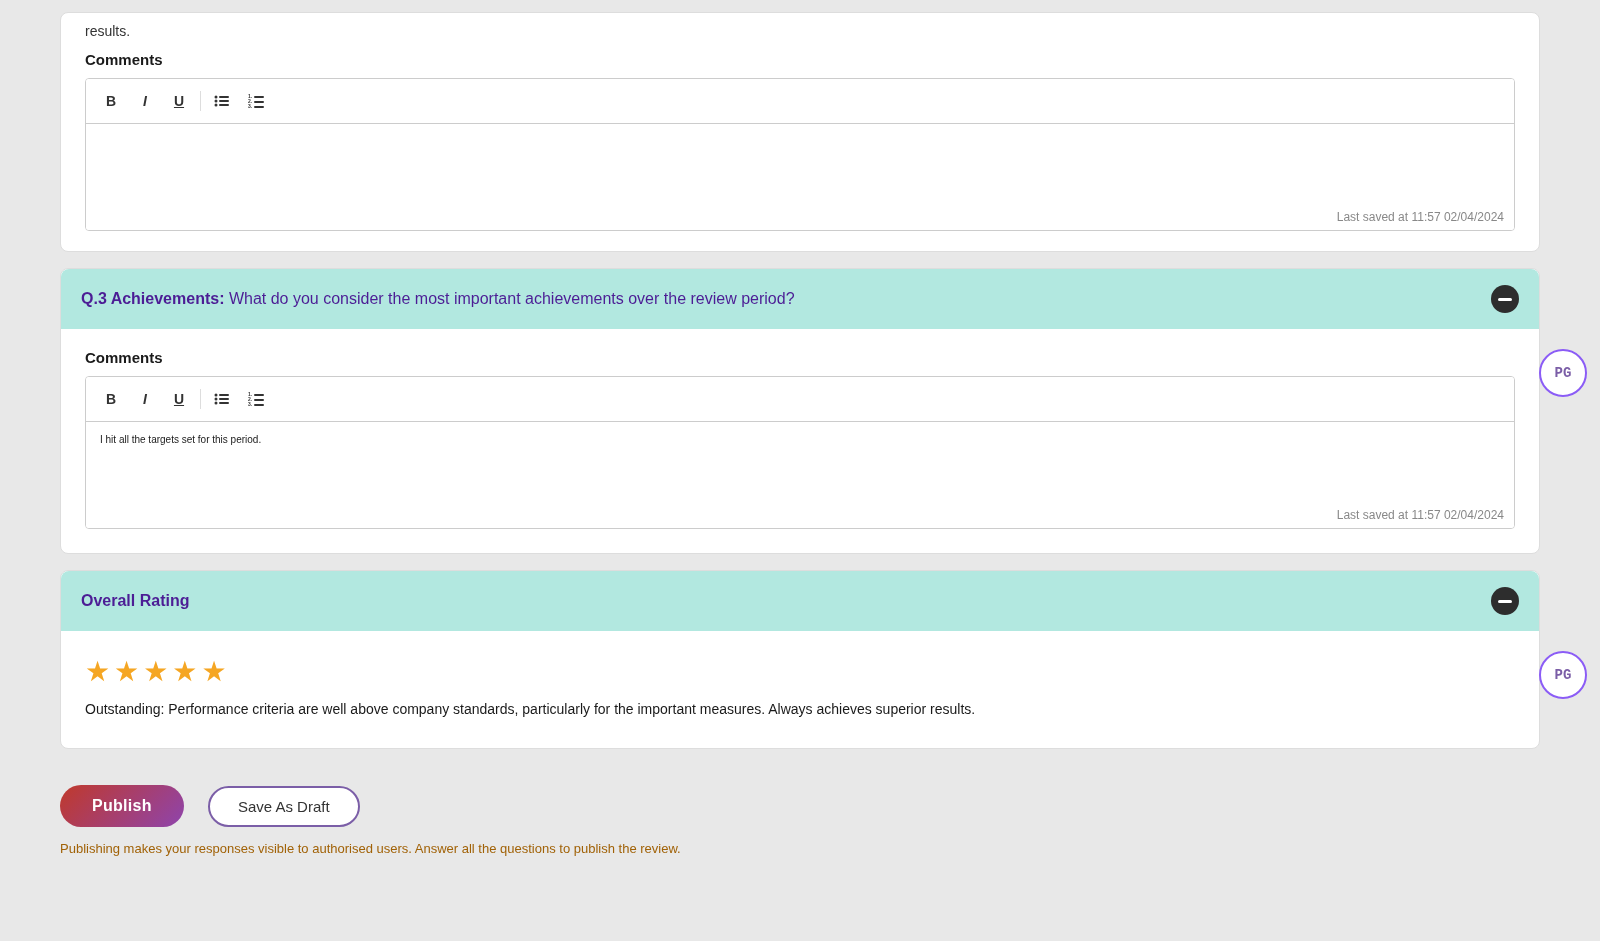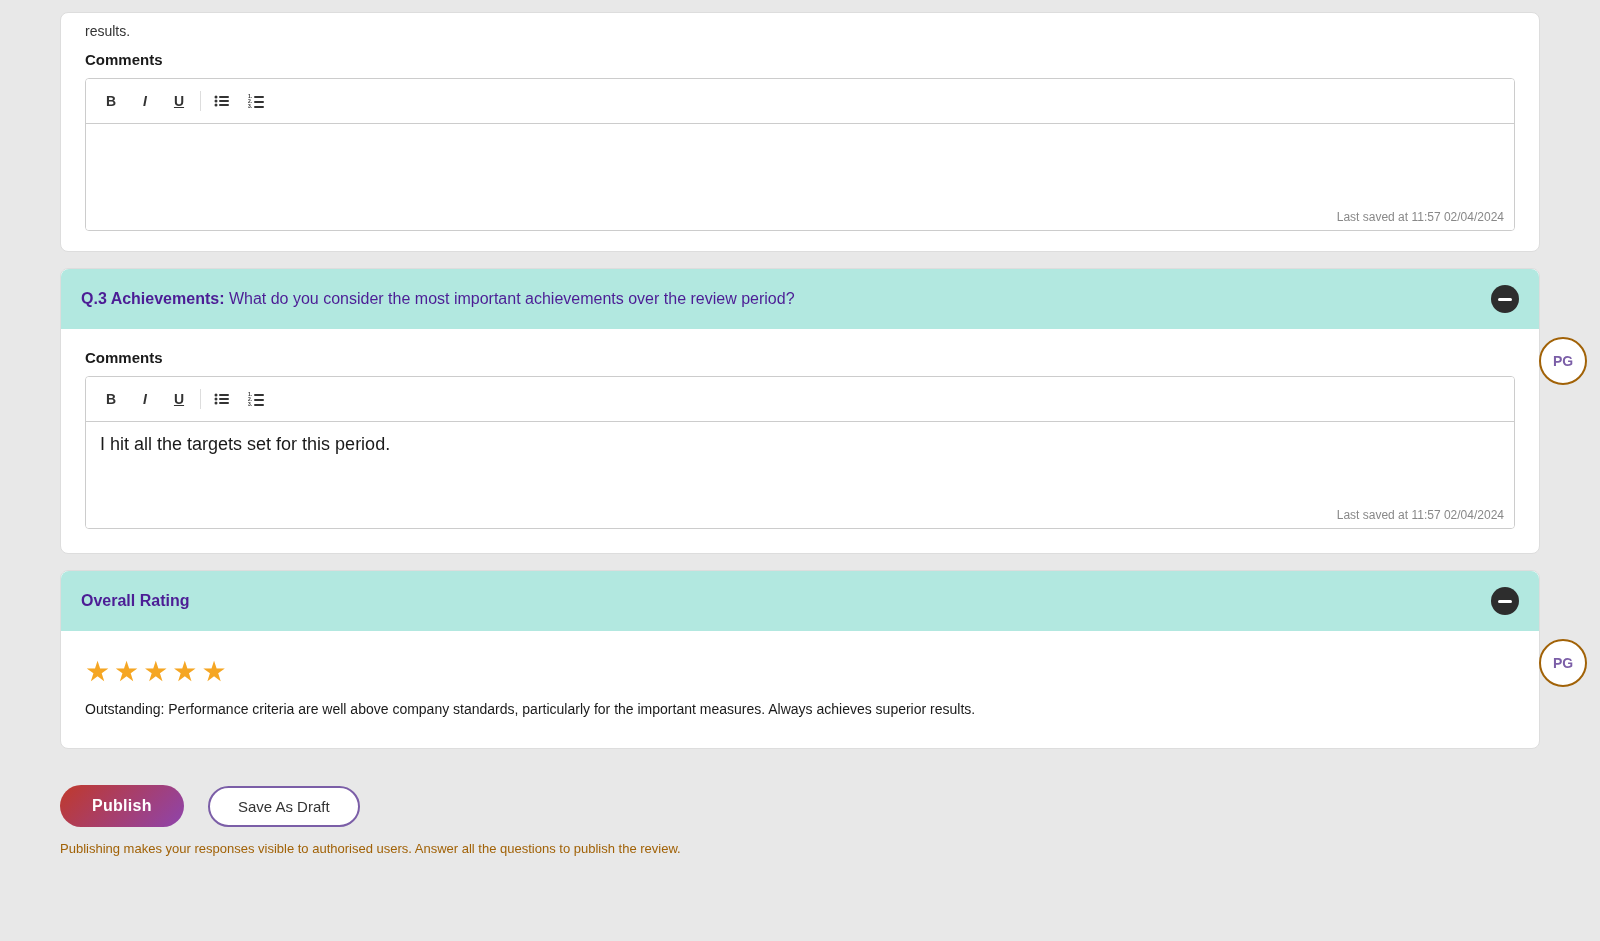--- a/index.html
+++ b/index.html
@@ -62,32 +62,33 @@
       border-radius: 2px;
     }
     .section-body {
       padding: 20px 24px 24px 24px;
       position: relative;
     }
     
     .avatar-badge {
       position: absolute;
       right: -48px;
-      top: 8px;
+      top: 20px;
       width: 48px;
       height: 48px;
       border-radius: 50%;
-      border: 2px solid #a16207;
+      border: 2px solid #8b5cf6;
       background: #fff;
       display: flex;
       align-items: center;
       justify-content: center;
       font-size: 14px;
       font-weight: 700;
       color: #7b5ea7;
+      font-family: Liberation Mono, monospace;
     }
     
     .comments-label {
       font-size: 15px;
       font-weight: 600;
       color: #1a1a1a;
       margin-bottom: 10px;
     }
     .editor-box {
       border: 1px solid #ccc;
@@ -118,21 +119,21 @@
     }
     .toolbar-divider {
       width: 1px;
       height: 20px;
       background: #ddd;
       margin: 0 2px;
     }
     .editor-content {
       min-height: 80px;
       padding: 12px 14px;
-      font-size: 18px;
+      font-size: 10px;
       color: #1a1a1a;
       background: #fff;
       outline: none;
     }
     .editor-footer {
       text-align: right;
       padding: 6px 10px;
       font-size: 12px;
       color: #888;
       background: #fff;

